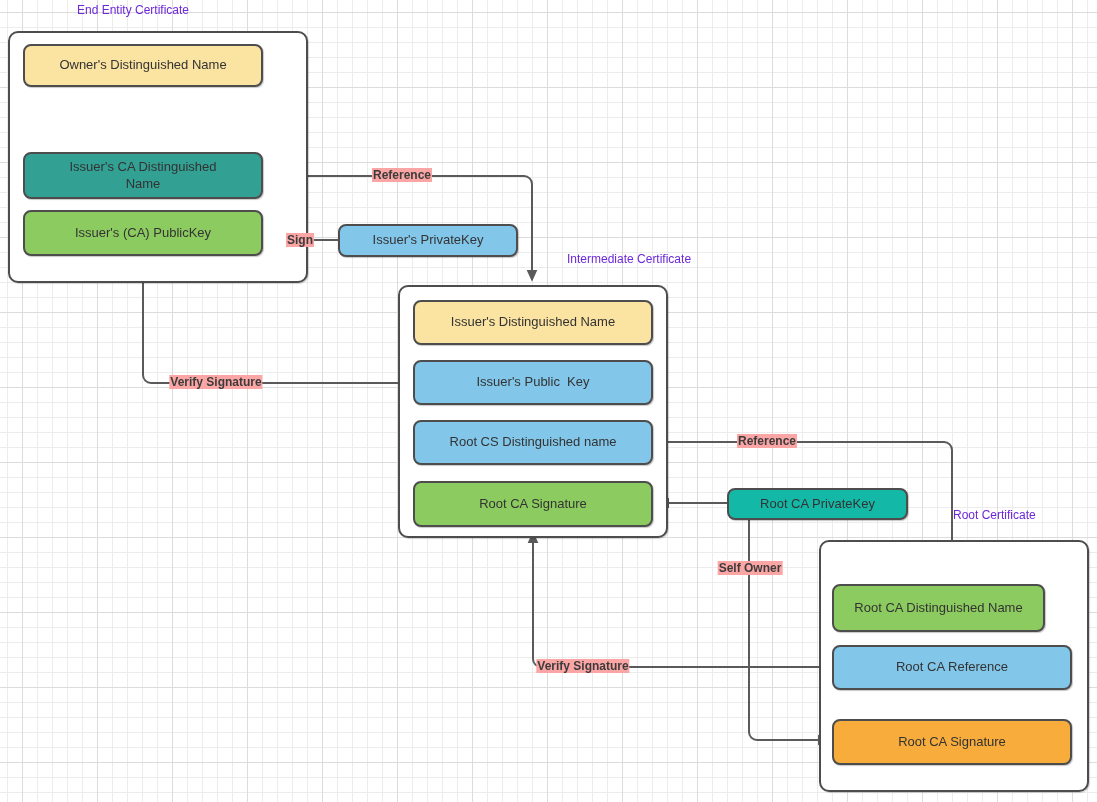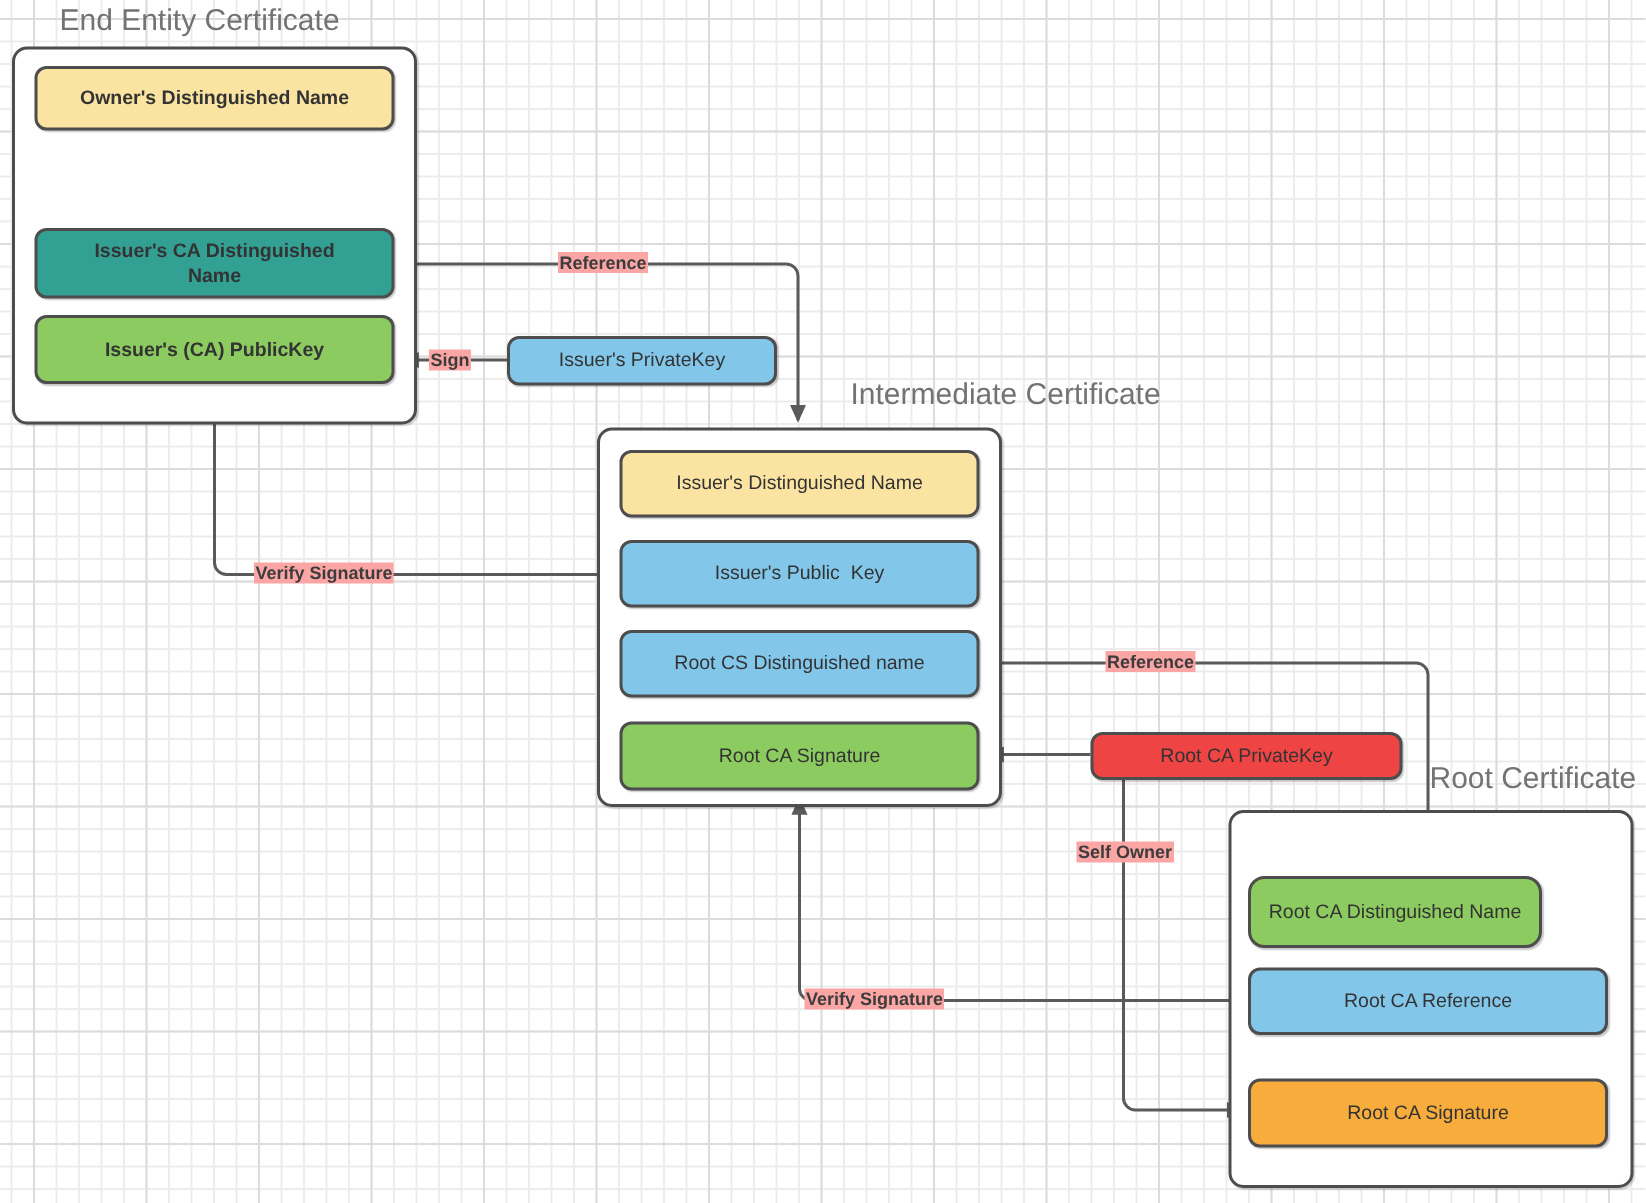--- a/index.html
+++ b/index.html
@@ -34,22 +34,22 @@
     justify-content: center;
     text-align: center;
     font-size: 13px;
     line-height: 1.25;
     color: #333333;
     white-space: pre-wrap;
     box-shadow: 1px 1px 1px rgba(0,0,0,0.22);
   }
   .group-title {
     position: absolute;
-    font-size: 20px;
-    color: #737373;
+    font-size: 12px;
+    color: #6d28d9;
   }
   .edge-label {
     position: absolute;
     transform: translate(-50%, -50%);
     font-size: 12px;
     font-weight: bold;
     color: #3c3c3c;
     background: #fca5a5;
     padding: 0 1px;
     line-height: 14px;
@@ -81,41 +81,41 @@
   <path class="edge" d="M 653 442 H 944 A 8 8 0 0 1 952 450 V 582" marker-end="url(#ah)"></path>
   <path class="edge" d="M 727 503 H 659" marker-end="url(#ah)"></path>
   <path class="edge" d="M 749 520 V 732 A 8 8 0 0 0 757 740 H 828" marker-end="url(#ah)"></path>
   <path class="edge" d="M 832 667 H 541 A 8 8 0 0 1 533 659 V 533" marker-end="url(#ah)"></path>
 </svg>
 
 <div class="group-title" style="left:8px; top:3px; width:250px; text-align:center;">End Entity Certificate</div>
 <div class="group-title" style="left:567px; top:252px;">Intermediate Certificate</div>
 <div class="group-title" style="left:953px; top:508px;">Root Certificate</div>
 
-<div class="container" style="left:8px; top:31px; width:270px; height:252px;font-weight:bold;">
+<div class="container" style="left:8px; top:31px; width:300px; height:252px;">
   <div class="cert-box" style="left: 13px; top: 11px; width: 240px; height: 43px; background-color: rgb(251, 227, 162);">Owner's Distinguished Name</div>
   <div class="cert-box" style="left: 13px; top: 119px; width: 240px; height: 47px; background-color: rgb(51, 160, 148);">Issuer's CA Distinguished
 Name</div>
   <div class="cert-box" style="left: 13px; top: 177px; width: 240px; height: 46px; background-color: rgb(140, 203, 95);">Issuer's (CA) PublicKey</div>
 </div>
 
 <div class="container" style="left:398px; top:285px; width:270px; height:253px;padding-left:25px;">
   <div class="cert-box" style="left: 13px; top: 13px; width: 240px; height: 45px; background-color: rgb(251, 227, 162);">Issuer's Distinguished Name</div>
   <div class="cert-box" style="left: 13px; top: 73px; width: 240px; height: 45px; background-color: rgb(130, 199, 234);">Issuer's Public  Key</div>
   <div class="cert-box" style="left: 13px; top: 133px; width: 240px; height: 45px; background-color: rgb(130, 199, 234);">Root CS Distinguished name</div>
   <div class="cert-box" style="left: 13px; top: 194px; width: 240px; height: 46px; background-color: rgb(140, 203, 95);">Root CA Signature</div>
 </div>
 
 <div class="container" style="left:819px; top:540px; width:270px; height:252px;">
-  <div class="cert-box" style="left: 11px; top: 42px; width: 196px; height: 48px; background-color: rgb(140, 203, 95); border-radius: 11px;">Root CA Distinguished Name</div>
+  <div class="cert-box" style="left: 11px; top: 42px; width: 213px; height: 48px; background-color: rgb(140, 203, 95);">Root CA Distinguished Name</div>
   <div class="cert-box" style="left: 11px; top: 103px; width: 240px; height: 45px; background-color: rgb(130, 199, 234);">Root CA Reference</div>
   <div class="cert-box" style="left: 11px; top: 177px; width: 240px; height: 46px; background-color: rgb(247, 172, 60);">Root CA Signature</div>
 </div>
 
 <div class="cert-box" style="left: 338px; top: 224px; width: 180px; height: 33px; background-color: rgb(130, 199, 234);">Issuer's PrivateKey</div>
-<div class="cert-box" style="left: 727px; top: 488px; width: 208px; height: 32px; background-color: #ef4444;">Root CA PrivateKey</div>
+<div class="cert-box" style="left: 727px; top: 488px; width: 181px; height: 32px; background-color: #14b8a6;">Root CA PrivateKey</div>
 
 <div class="edge-label" style="left:402px; top:175px;">Reference</div>
 <div class="edge-label" style="left:300px; top:240px;">Sign</div>
 <div class="edge-label" style="left:216px; top:382px;">Verify Signature</div>
 <div class="edge-label" style="left:767px; top:441px;">Reference</div>
 <div class="edge-label" style="left:750px; top:568px;">Self Owner</div>
 <div class="edge-label" style="left:583px; top:666px;">Verify Signature</div>
 
 </body></html>

